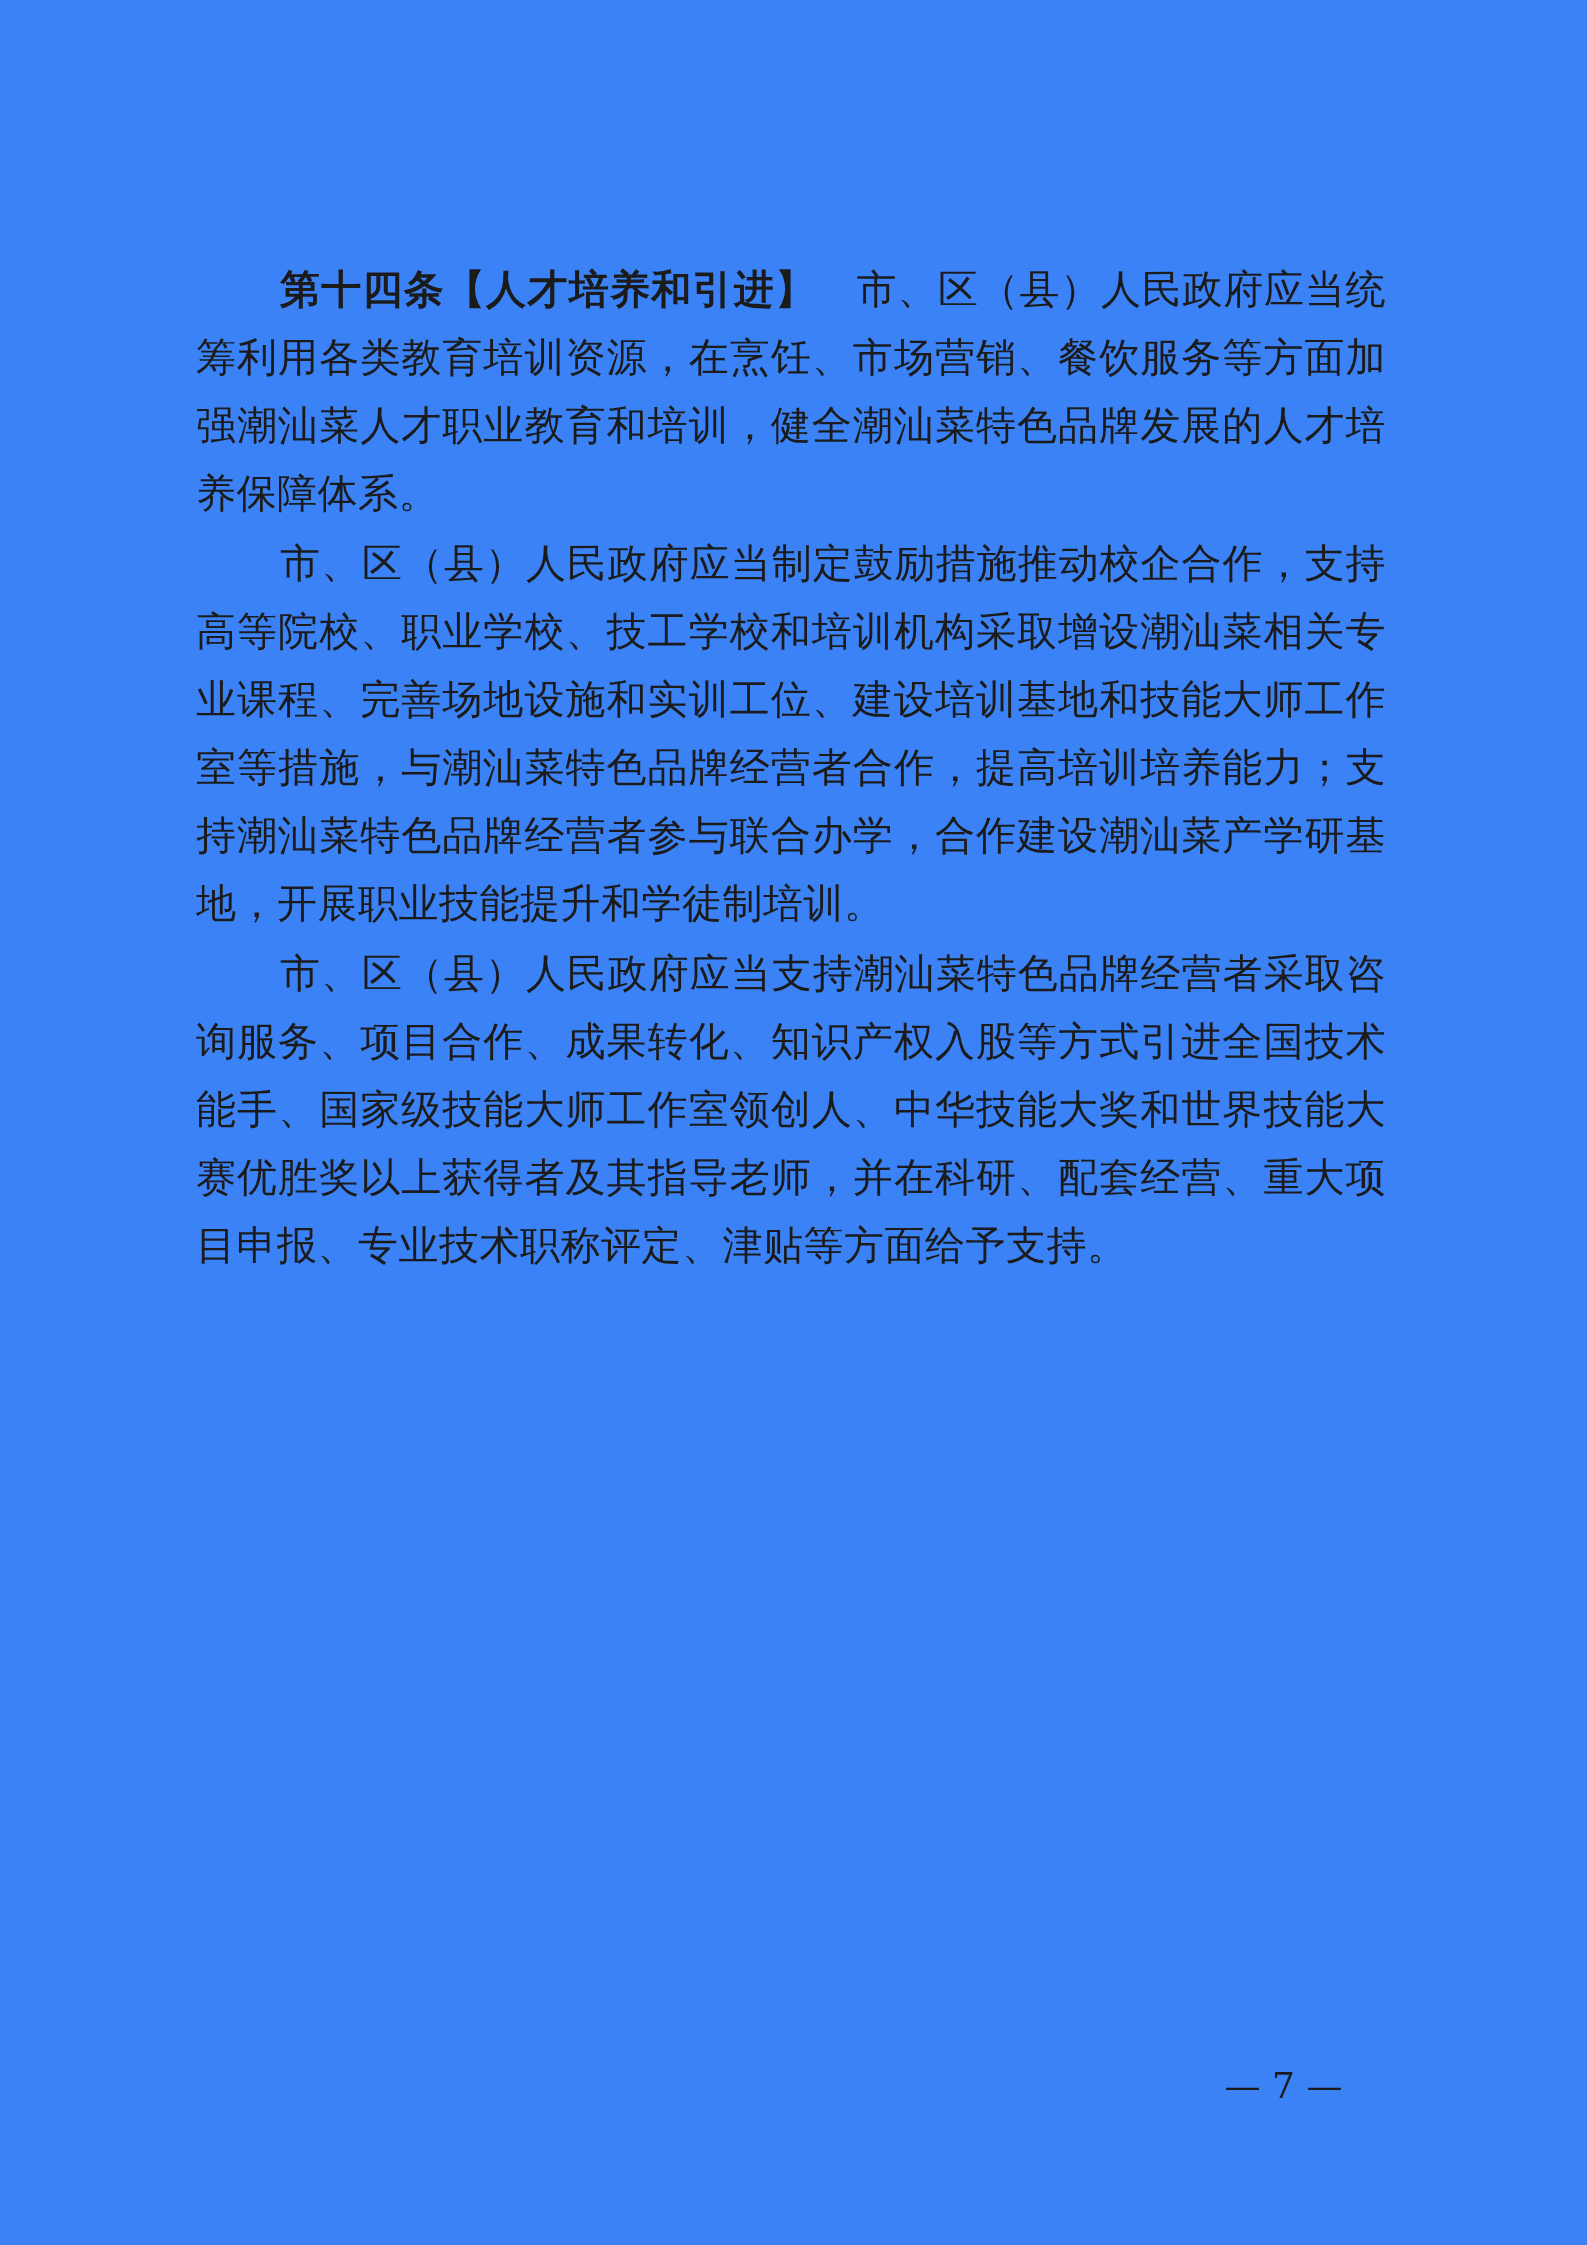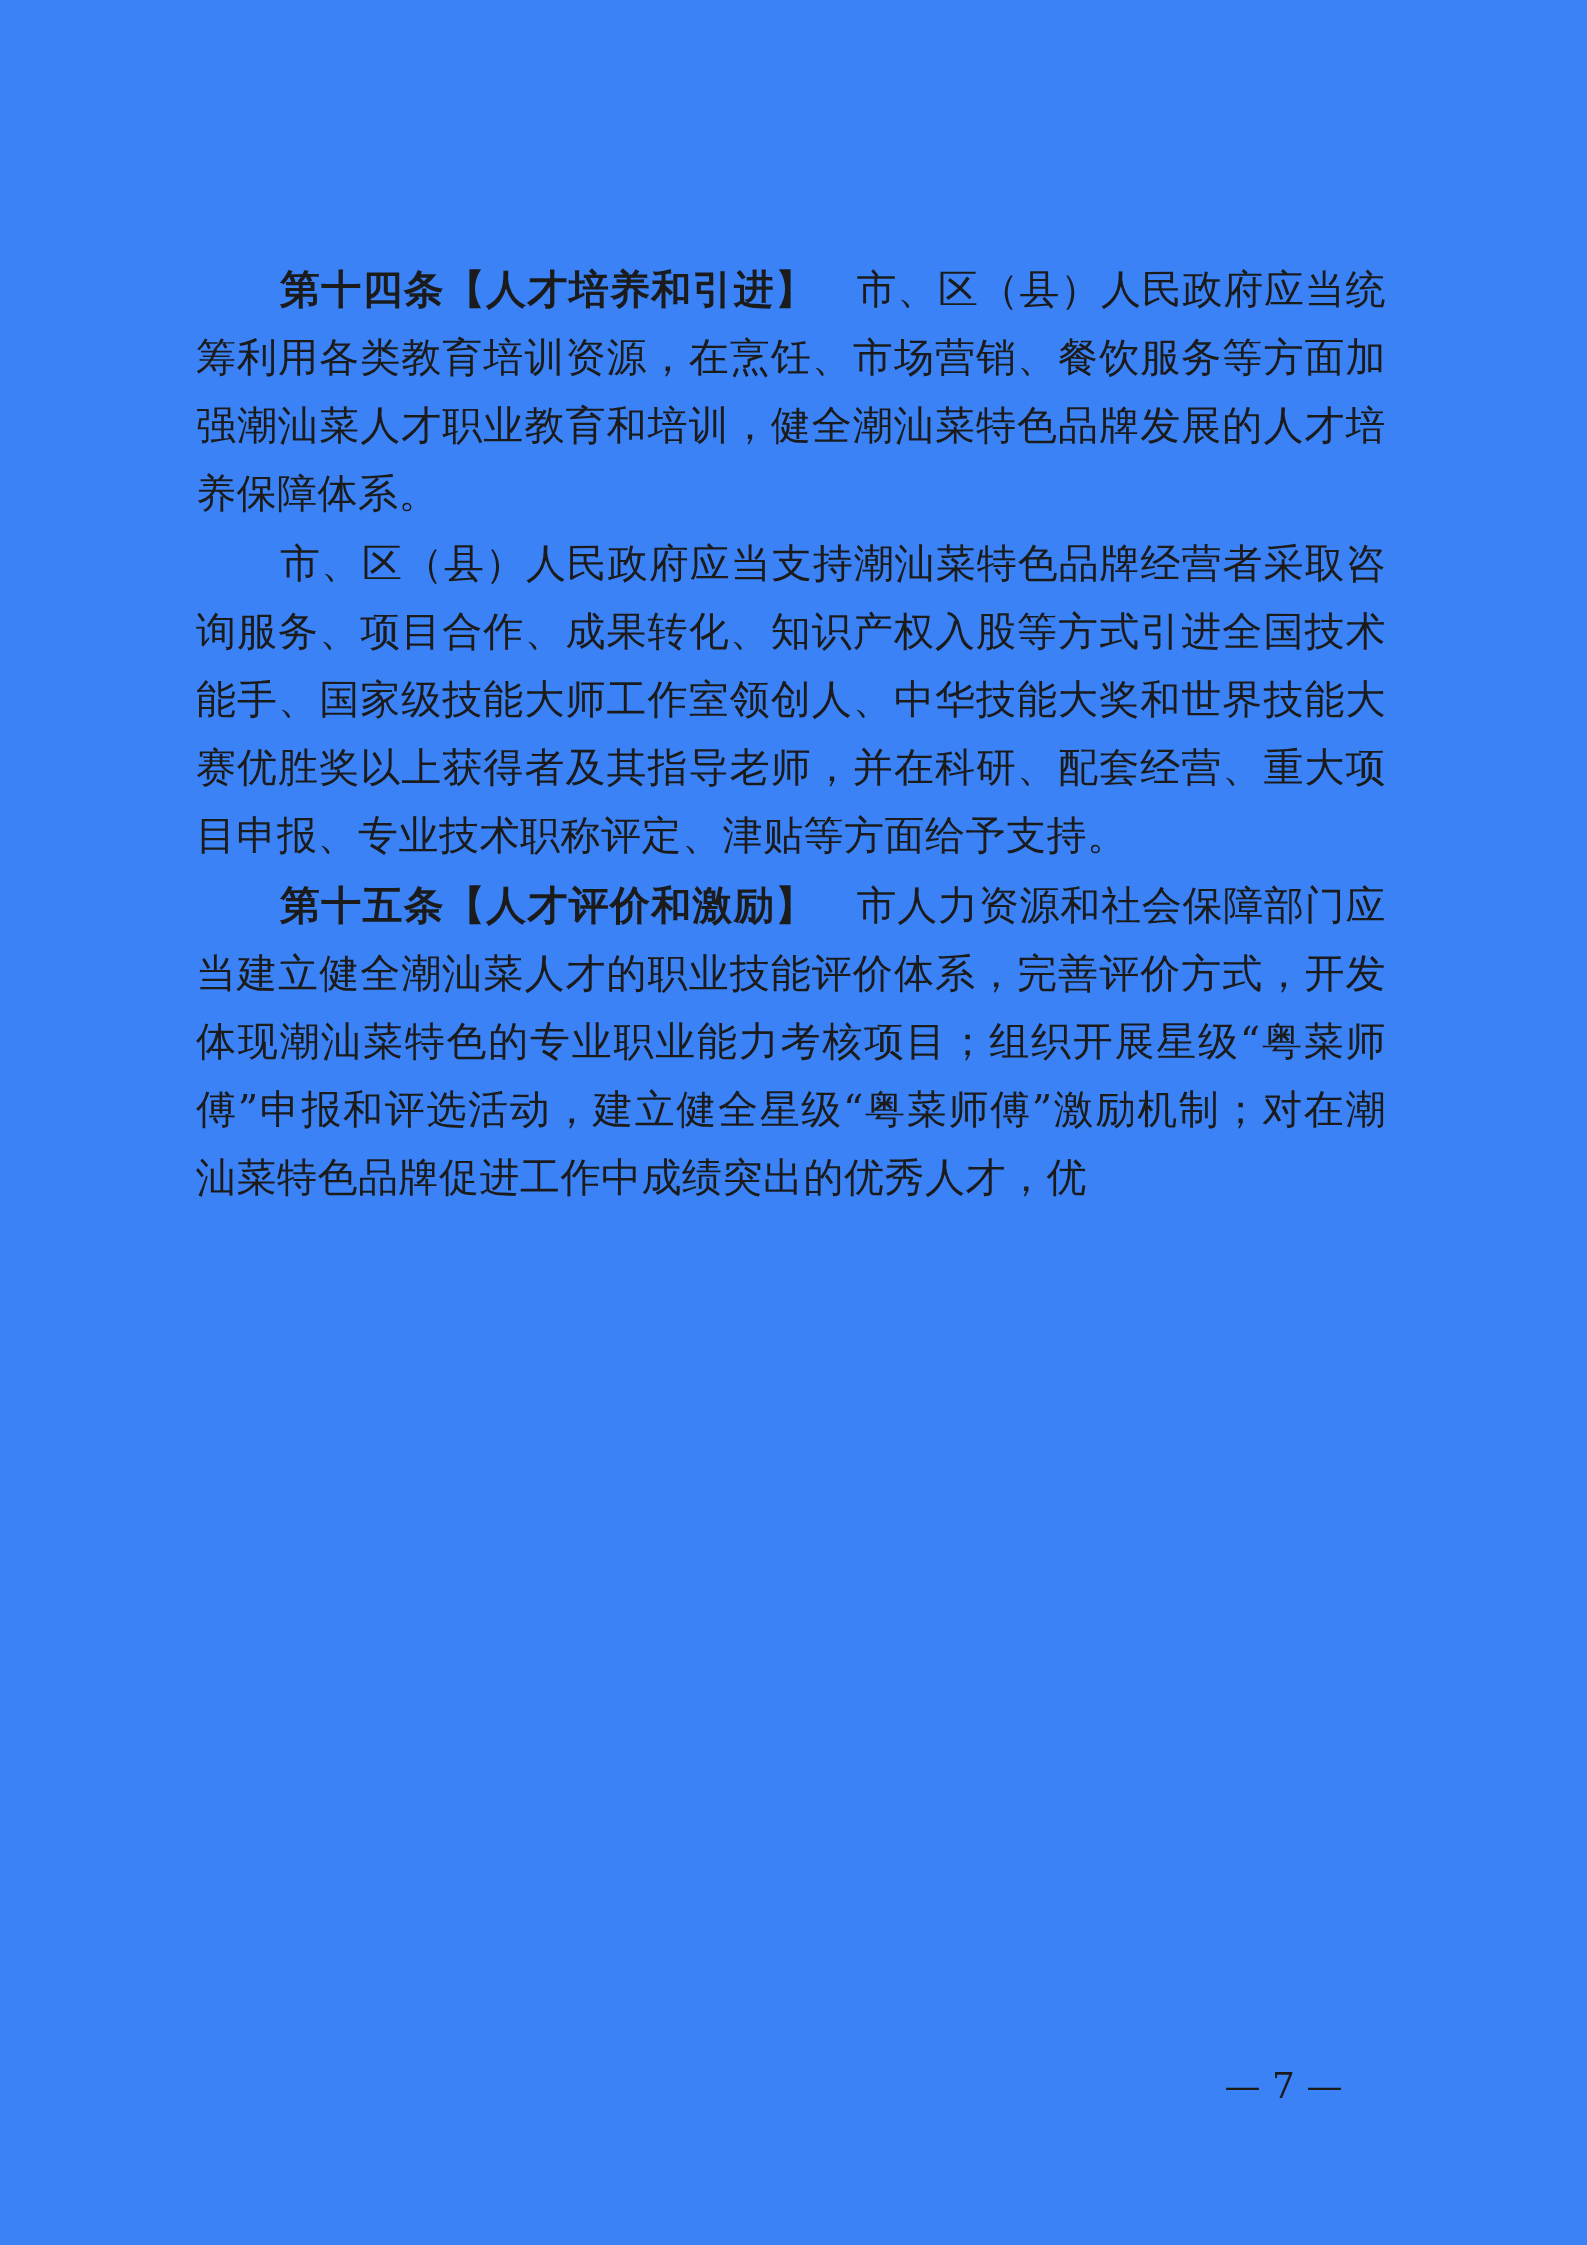--- a/index.html
+++ b/index.html
@@ -68,23 +68,23 @@
 </style>
 </head>
 <body>
 
 <div class="page">
 
   <div class="content">
 
     <p class="para indent"><span class="article-head">第十四条【人才培养和引进】</span><span class="gap"></span><span>市、区（县）人民政府应当统筹利用各类教育培训资源，在烹饪、市场营销、餐饮服务等方面加强潮汕菜人才职业教育和培训，健全潮汕菜特色品牌发展的人才培养保障体系。</span></p>
 
+    <p class="para indent"><span>市、区（县）人民政府应当制定鼓励措施推动校企合作，支持高等院校、职业学校、技工学校和培训机构采取增设潮汕菜相关专业课程、完善场地设施和实训工位、建设培训基地和技能大师工作室等措施，与潮汕菜特色品牌经营者合作，提高培训培养能力；支持潮汕菜特色品牌经营者参与联合办学，合作建设潮汕菜产学研基地，开展职业技能提升和学徒制培训。</span></p>
 
     <p class="para indent"><span>市、区（县）人民政府应当支持潮汕菜特色品牌经营者采取咨询服务、项目合作、成果转化、知识产权入股等方式引进全国技术能手、国家级技能大师工作室领创人、中华技能大奖和世界技能大赛优胜奖以上获得者及其指导老师，并在科研、配套经营、重大项目申报、专业技术职称评定、津贴等方面给予支持。</span></p>
 
 
-    <p class="para indent"><span class="article-head">第十五条【人才评价和激励】</span><span class="gap"></span><span>市人力资源和社会保障部门应当建立健全潮汕菜人才的职业技能评价体系，完善评价方式，开发体现潮汕菜特色的专业职业能力考核项目；组织开展星级“粤菜师傅”申报和评选活动，建立健全星级“粤菜师傅”激励机制；对在潮汕菜特色品牌促进工作中成绩突出的优秀人才，优</span></p>
 
   </div>
 
   <div class="page-number"><span class="pn-inner">— 7 —</span></div>
 
 </div>
 
 </body></html>

